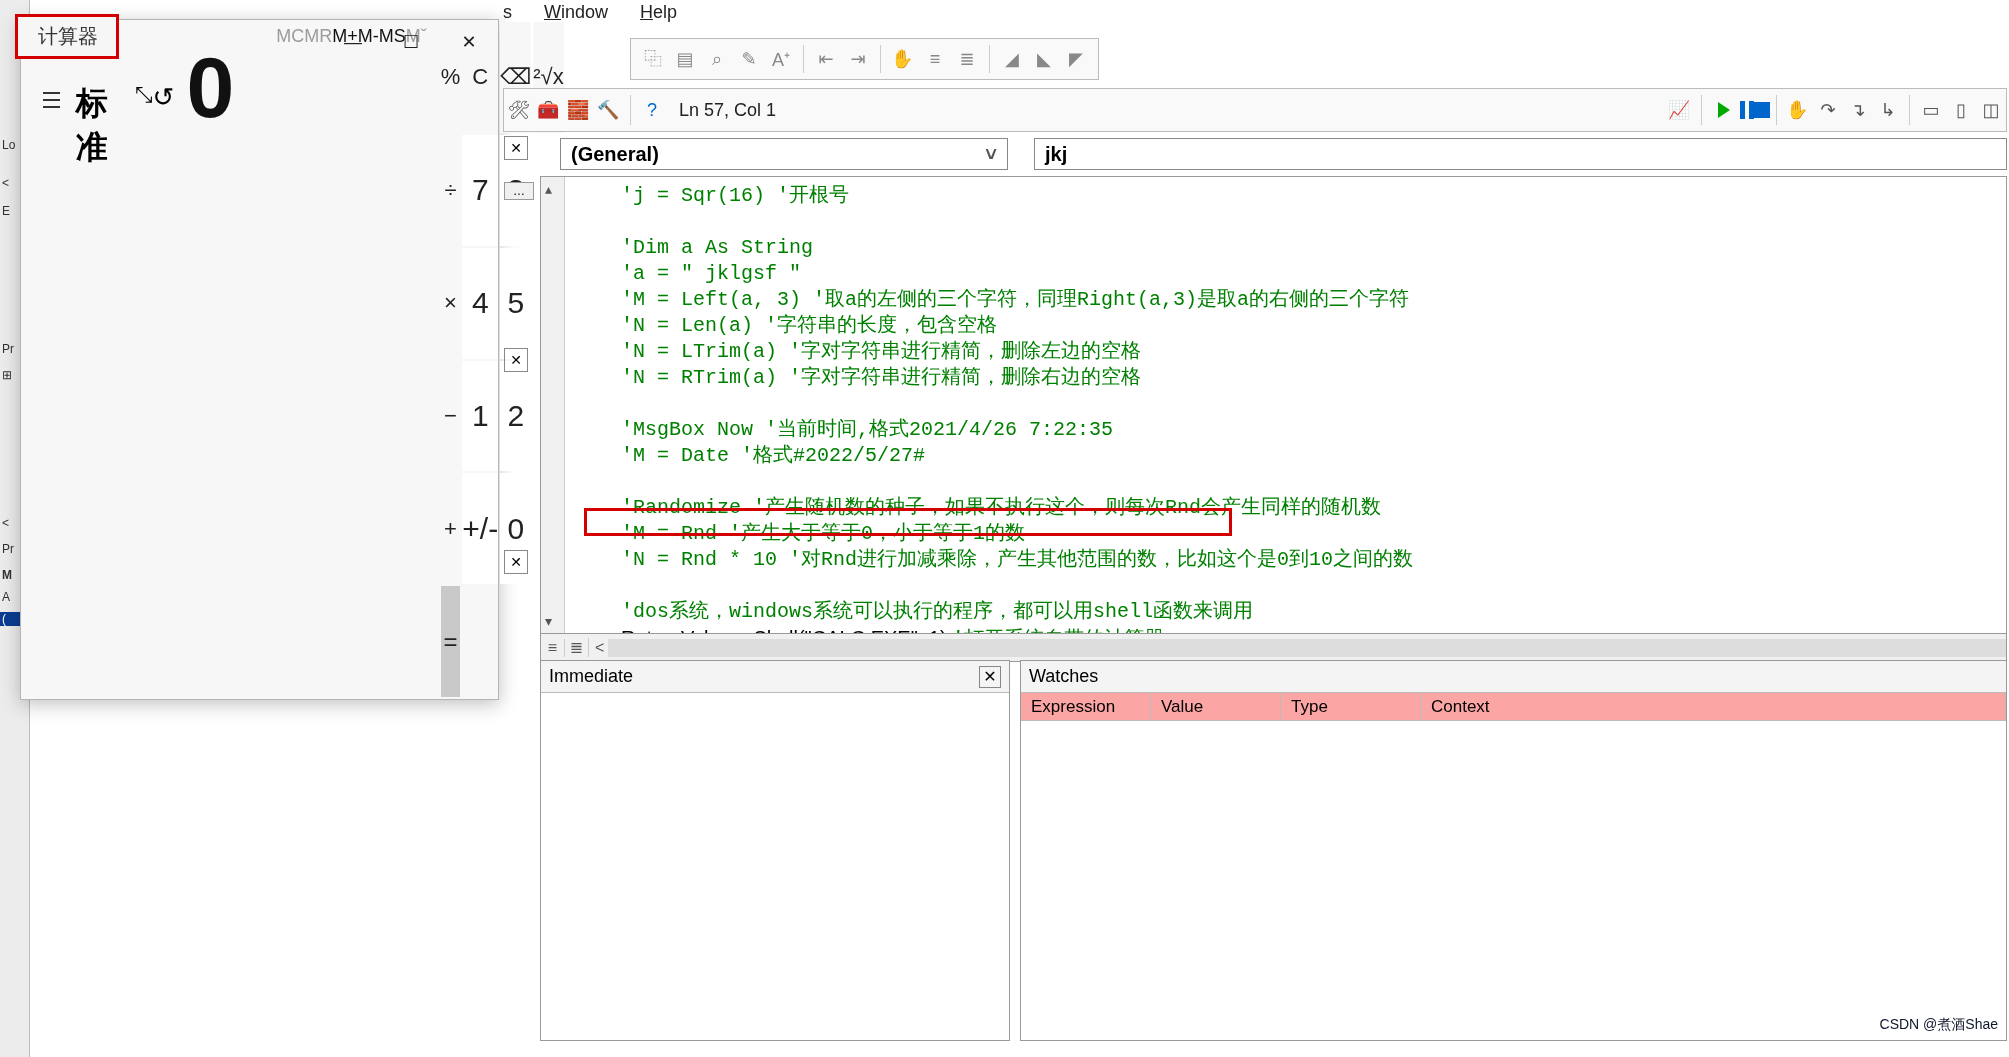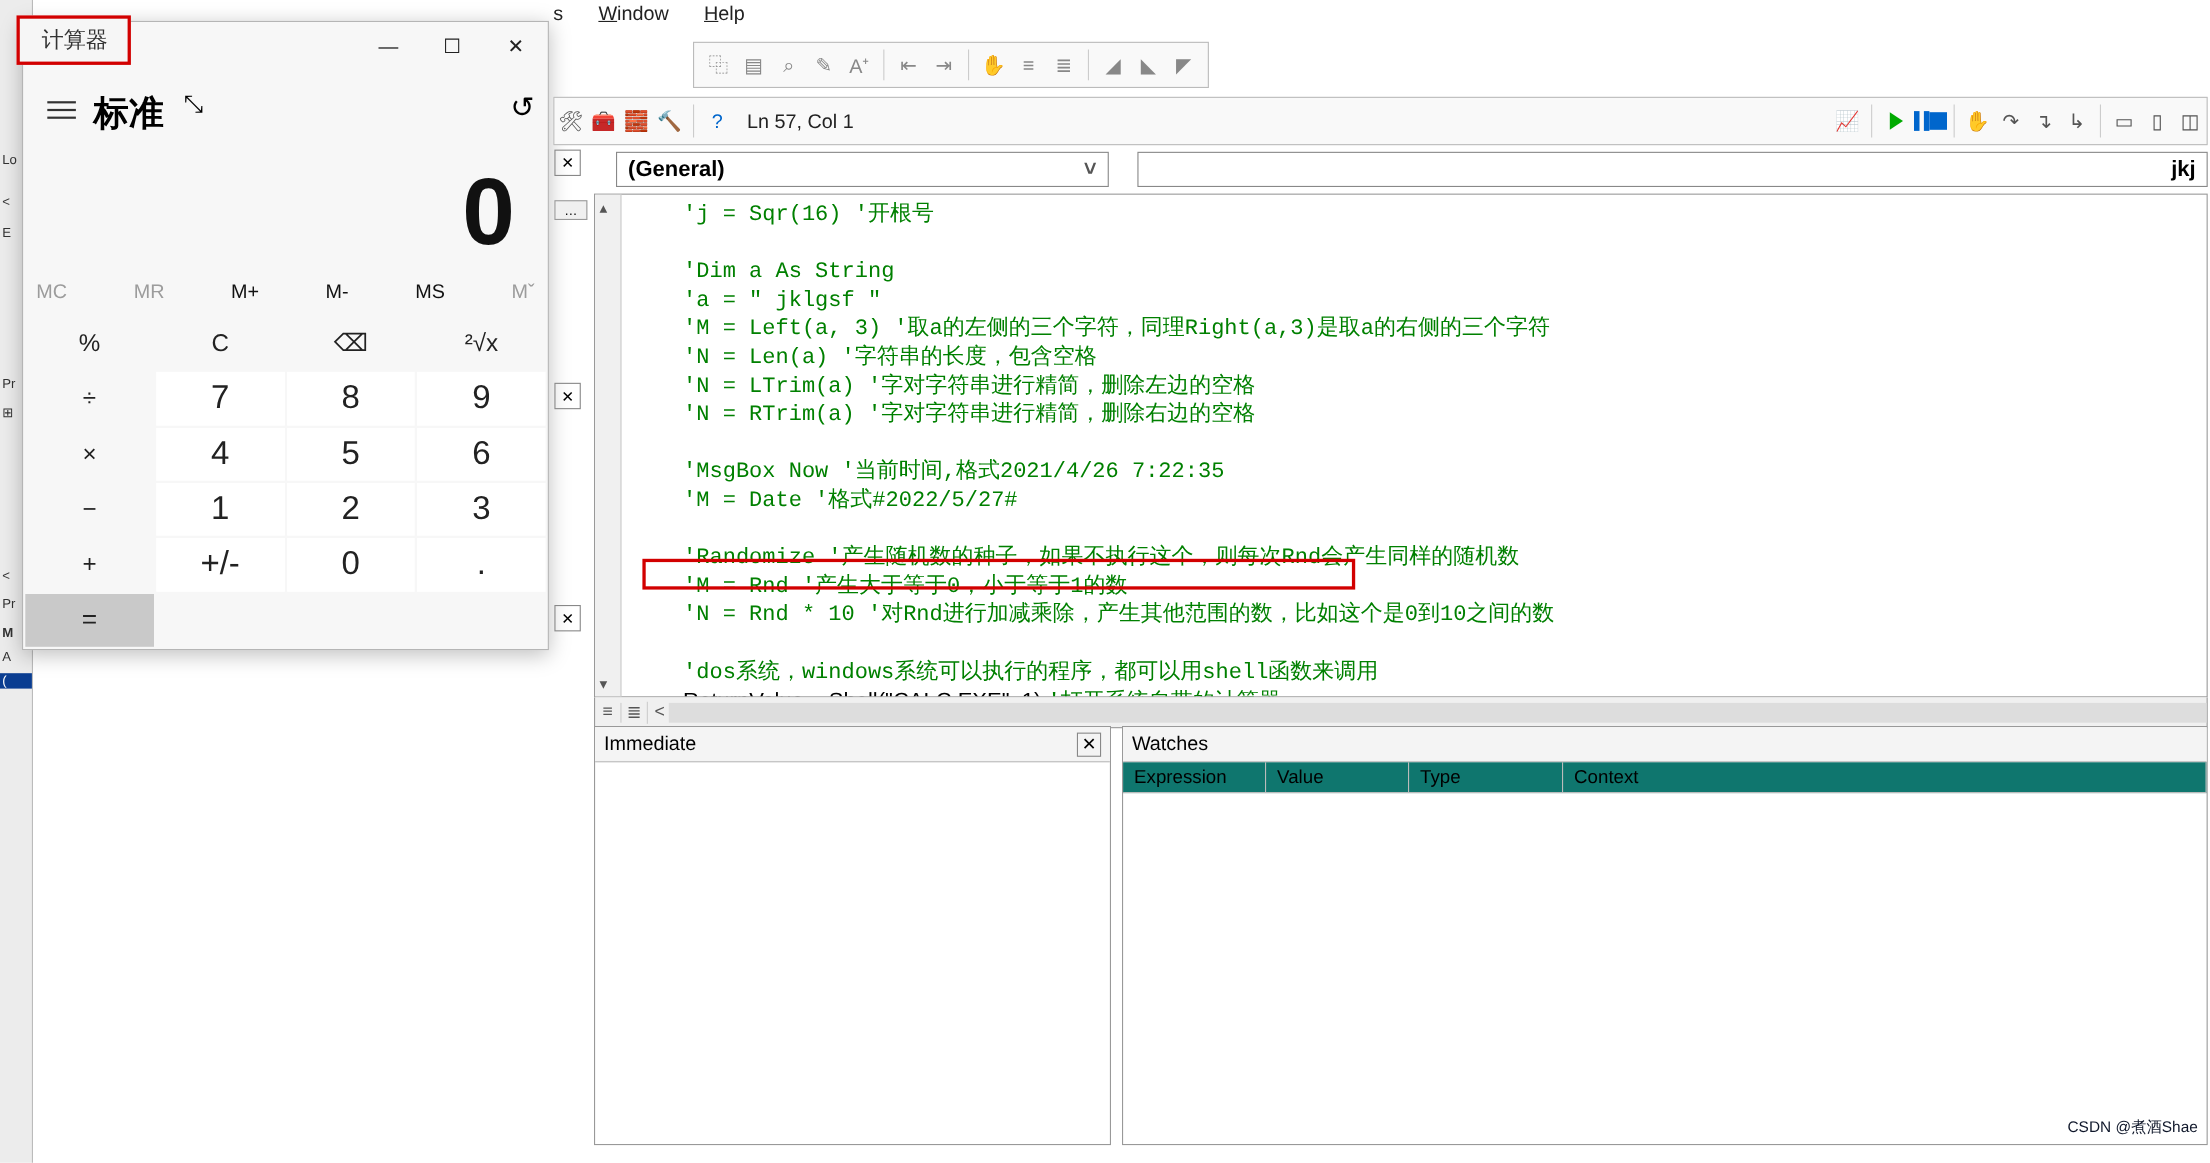--- a/index.html
+++ b/index.html
@@ -1,18 +1,18 @@
 <!DOCTYPE html>
 <html><head>
 <meta charset="utf-8">
 <style>
   * { box-sizing: border-box; margin:0; padding:0; font-family: "Segoe UI","Microsoft YaHei",Arial,sans-serif; }
   html,body { width:2009px; height:1057px; background:#fff; overflow:hidden; font-size:14px; color:#000; }
   
-  .calc { position:absolute; left:20px; top:19px; width:479px; height:572px; background:#f7f7f7; border:1px solid #b5b5b5; box-shadow:0 4px 18px rgba(0,0,0,0.25); display:flex; flex-direction:column; }
+  .calc { position:absolute; left:20px; top:19px; width:479px; height:681px; background:#f7f7f7; border:1px solid #b5b5b5; box-shadow:0 4px 18px rgba(0,0,0,0.25); display:flex; flex-direction:row; }
   .calc-title { position:absolute; left:-6px; top:-6px; padding:6px 18px 6px 20px; border:3px solid #d20000; font-size:20px; color:#333; background:#f6f6f6; }
   .calc-winbtns { position:absolute; right:0; top:0; height:44px; display:flex; }
   .calc-winbtns div { width:58px; display:flex; align-items:center; justify-content:center; font-size:18px; color:#222; cursor:default;}
   .calc-head { margin-top:52px; padding:10px 12px 0 14px; display:flex; }
   .calc-burger{ width:42px; display:flex; flex-direction:column; gap:5px; padding:10px 8px;}
   .calc-burger span{height:2px;background:#333;}
   .calc-mode { font-size:32px; font-weight:600; margin-left:8px;}
   .calc-ontop{ margin-left:18px; font-size:22px;}
   .calc-history{ margin-left:auto; font-size:26px;}
   .calc-display{ text-align:right; font-size:86px; font-weight:600; padding:18px 30px 6px 0; color:#111;}
@@ -33,40 +33,40 @@
   .toolbar1 .sep{ width:1px; height:28px; background:#ccc; margin:0 4px;}
   .tb{ width:28px;height:28px;display:flex;align-items:center;justify-content:center;color:#888;font-size:18px;}
   .toolbar2{ position:absolute; left:503px; top:88px; right:2px; height:44px; display:flex; align-items:center; background:#f9f9f9; border:1px solid #bbb;}
   .toolbar2 .tb{ width:30px;height:30px;font-size:18px;color:#555;}
   .toolbar2 .status{ margin-left:12px; font-size:18px; color:#222; min-width:180px;}
   .toolbar2 .sep{ width:1px;height:30px;background:#ccc;margin:0 6px;}
   .toolbar2 .play{ width:0;height:0;border-left:12px solid #0a0;border-top:8px solid transparent;border-bottom:8px solid transparent;margin:0 10px;}
   .toolbar2 .pause{ display:flex;gap:4px;} .toolbar2 .pause span{width:5px;height:18px;background:#06c;}
   .toolbar2 .stop{ width:16px;height:16px;background:#06c;}
   .dropdowns{ position:absolute; left:560px; top:138px; right:2px; height:36px; display:flex; gap:26px;}
-  .dd{ background:#fff; border:1px solid #888; height:32px; display:flex; align-items:center; padding:0 10px; font-family:"Consolas","Courier New",monospace; font-size:20px; font-weight:bold;justify-content:flex-end;}
+  .dd{ background:#fff; border:1px solid #888; height:32px; display:flex; align-items:center; padding:0 10px; font-family:"Consolas","Courier New",monospace; font-size:20px; font-weight:bold;}
   .dd1{ width:448px; justify-content:space-between;} .dd2{ flex:1;}
   .dd .arrow{ color:#555;}
   
   .codewrap{ position:absolute; left:540px; top:176px; right:2px; height:458px; border:1px solid #999; background:#fff; display:flex;}
   .vscroll-left{ width:24px; background:#f0f0f0; border-right:1px solid #ccc; position:relative;}
   .vscroll-left .ar{position:absolute;left:4px;font-size:14px;color:#555;}
   .code{ flex:1; padding:6px 4px 4px 56px; font-family:"Consolas","NSimSun","Courier New",monospace; font-size:20px; line-height:26px; white-space:pre; color:#008000; overflow:hidden;}
   .code .black{ color:#000; }
   .hl{ position:absolute; left:584px; top:508px; width:648px; height:28px; border:3px solid #d20000; pointer-events:none;}
   .codebottom{ position:absolute; left:540px; top:634px; right:2px; height:28px; background:#f0f0f0; border:1px solid #999; border-top:none; display:flex; align-items:center; font-size:16px; color:#555;}
   .codebottom .btn{ width:24px;text-align:center;border-right:1px solid #ccc;}
   .codebottom .hscroll{ flex:1; margin-left:4px; background:#ddd; height:18px; position:relative;}
   
   .panel{ position:absolute; top:660px; bottom:16px; border:1px solid #999; background:#fff; display:flex; flex-direction:column;}
   .immediate{ left:540px; width:470px;}
   .watches{ left:1020px; right:2px;}
   .panel-h{ height:32px; background:#f4f4f4; border-bottom:1px solid #bbb; display:flex; align-items:center; padding:0 8px; font-size:18px;}
   .panel-x{ margin-left:auto; border:1px solid #888; width:22px;height:22px;display:flex;align-items:center;justify-content:center;font-size:16px;}
-  .watch-head{ display:flex; height:28px; border-bottom:1px solid #bbb; background:#0f766e;}
+  .watch-head{ display:flex; height:28px; border-bottom:1px solid #bbb; background:#fca5a5;}
   .watch-head div{ border-right:1px solid #bbb; padding:4px 10px; font-size:17px;}
   .wm{ position:absolute; right:8px; bottom:6px; font-size:14px; color:#0f172a;}
   
   .xgutter{ position:absolute; left:504px; top:136px; width:28px;}
   .xgutter div{ width:24px;height:24px;border:1px solid #888;margin-bottom:8px;display:flex;align-items:center;justify-content:center;font-size:14px;}
   .smallsq{ position:absolute; left:504px; width:30px; height:18px; background:#f0f0f0;border:1px solid #999;font-size:12px;display:flex;align-items:center;justify-content:center;}
 </style>
 </head>
 <body>
 

